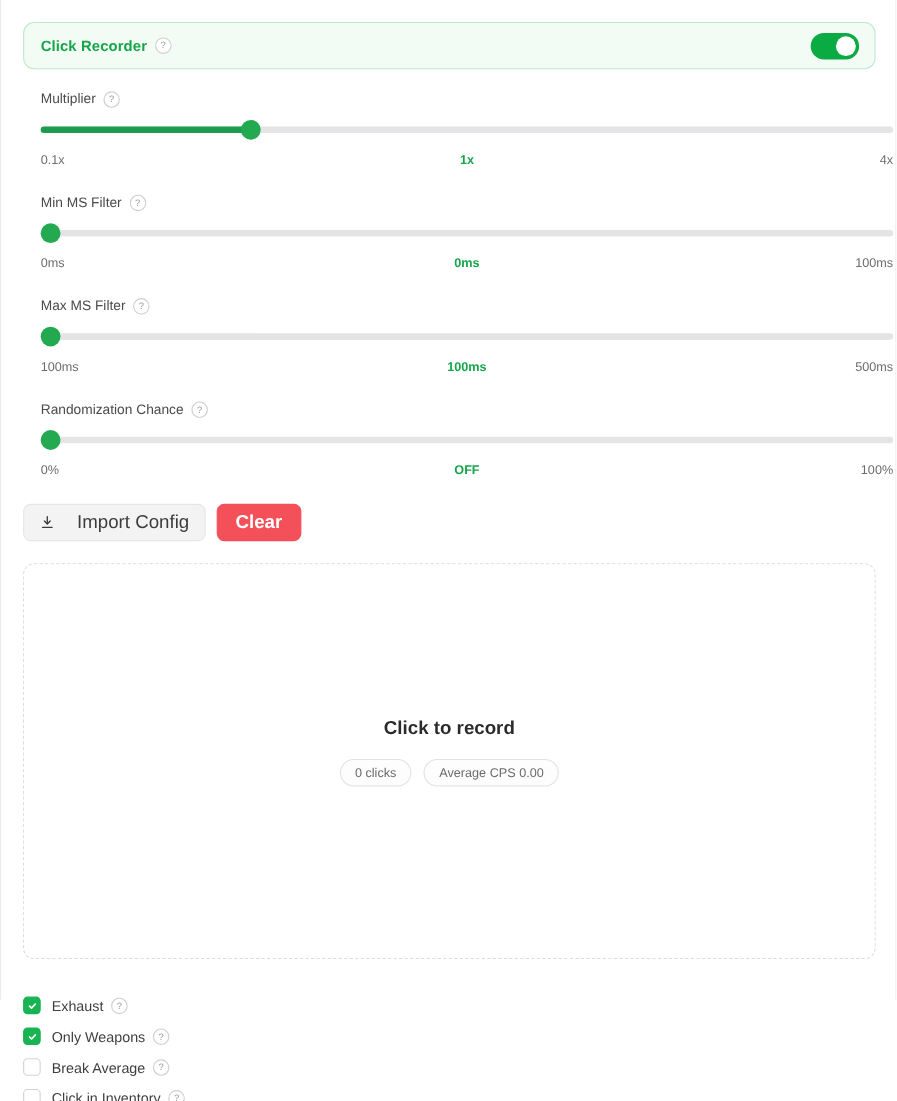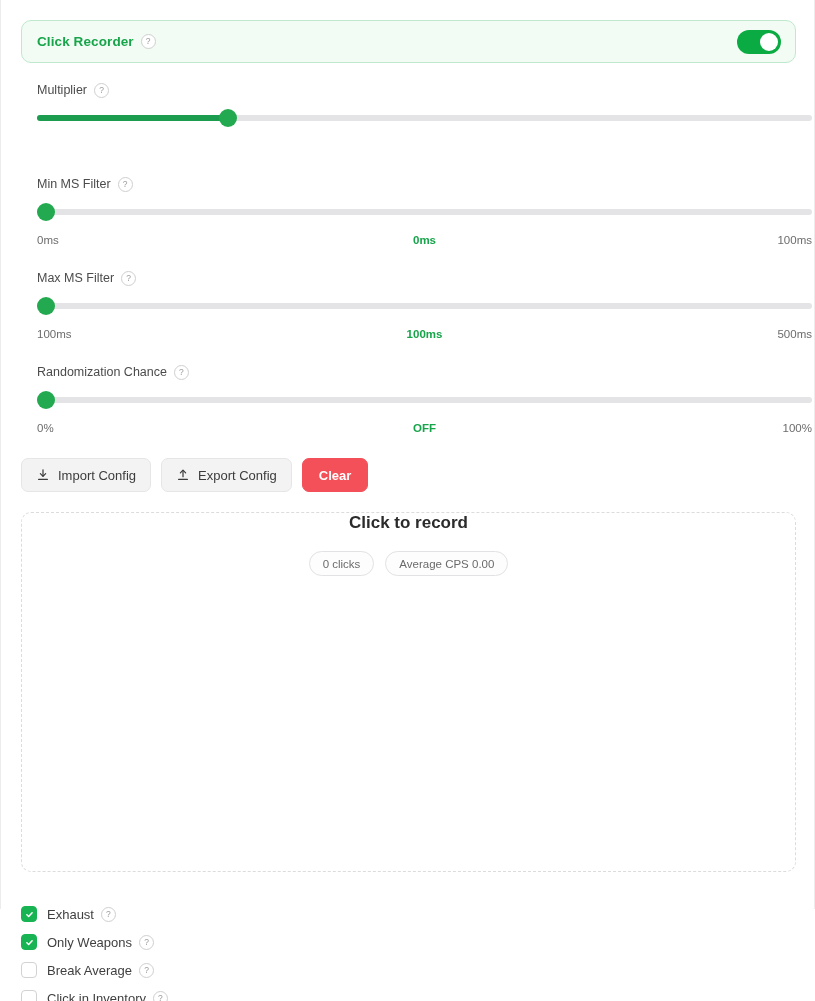--- a/index.html
+++ b/index.html
@@ -145,25 +145,25 @@
     position: absolute;
     left: 20px;
     top: 458px;
     display: flex;
     gap: 10px;
     align-items: center;
   }
   .btn {
     display: inline-flex;
     align-items: center;
-    gap: 8px;
+    gap: 20px;
     height: 34px;
     padding: 0 14px;
     border-radius: 7px;
-    font-size: 13px;
+    font-size: 17px;
     color: #3c3c3c;
     background: #f3f3f4;
     border: 1px solid #e6e6e8;
     cursor: pointer;
     white-space: nowrap;
     text-align: right;
   }
   .btn.danger {
     background: #f4505a;
     border-color: #f4505a;
@@ -179,20 +179,21 @@
     left: 20px;
     top: 512px;
     width: 775px;
     height: 360px;
     border: 1px dashed #dcdcdc;
     border-radius: 10px;
     background: #ffffff;
     display: flex;
     flex-direction: column;
     align-items: center;
+    justify-content: center;
     cursor: pointer;
   }
   .record-title {
     font-size: 17px;
     font-weight: bold;
     color: #2b2b2b;
     margin-bottom: 18px;
   }
   .pill-row { display: flex; gap: 11px; margin-bottom: 17px; }
   .pill {
@@ -276,20 +277,25 @@
 
   <div class="slider-group" style="top:82px">
     <div class="slider-label-row">
       <span class="slider-label">Multiplier</span>
       <span class="help-badge">?</span>
     </div>
     <div class="track-wrap">
       <div class="track"></div>
       <div class="track-fill" id="fill-0" style="width: 24%;"></div>
       <div class="thumb" id="thumb-0" style="left: calc(24% - 4.32px);"></div>
+    </div>
+    <div class="scale-row">
+      <span class="scale-min">0.1x</span>
+      <span class="scale-cur">1x</span>
+      <span class="scale-max">4x</span>
     </div>
   </div>
 
   <div class="slider-group" style="top:176px">
     <div class="slider-label-row">
       <span class="slider-label">Min MS Filter</span>
       <span class="help-badge">?</span>
     </div>
     <div class="track-wrap">
       <div class="track"></div>
@@ -341,30 +347,20 @@
     <div class="btn">
       <span>
         <svg width="14" height="14" viewBox="0 0 16 16" fill="none" stroke="#3c3c3c" stroke-width="1.4" stroke-linecap="round" stroke-linejoin="round">
           <path d="M8 2v7"></path>
             <path d="M5 6.5l3 3 3-3"></path>
             <path d="M3 13h10"></path>
         </svg>
       </span>
       <span>Import Config</span>
     </div>
-    <div class="btn">
-      <span>
-        <svg width="14" height="14" viewBox="0 0 16 16" fill="none" stroke="#3c3c3c" stroke-width="1.4" stroke-linecap="round" stroke-linejoin="round">
-          <path d="M8 10V3"></path>
-            <path d="M5 5.5l3-3 3 3"></path>
-            <path d="M3 13h10"></path>
-        </svg>
-      </span>
-      <span>Export Config</span>
-    </div>
     <div class="btn danger">
       <span>Clear</span>
     </div>
   </div>
 
   <div class="record-area">
     <div class="record-title">Click to record</div>
     <div class="pill-row">
       <span class="pill">0 clicks</span>
       <span class="pill">Average CPS 0.00</span>

